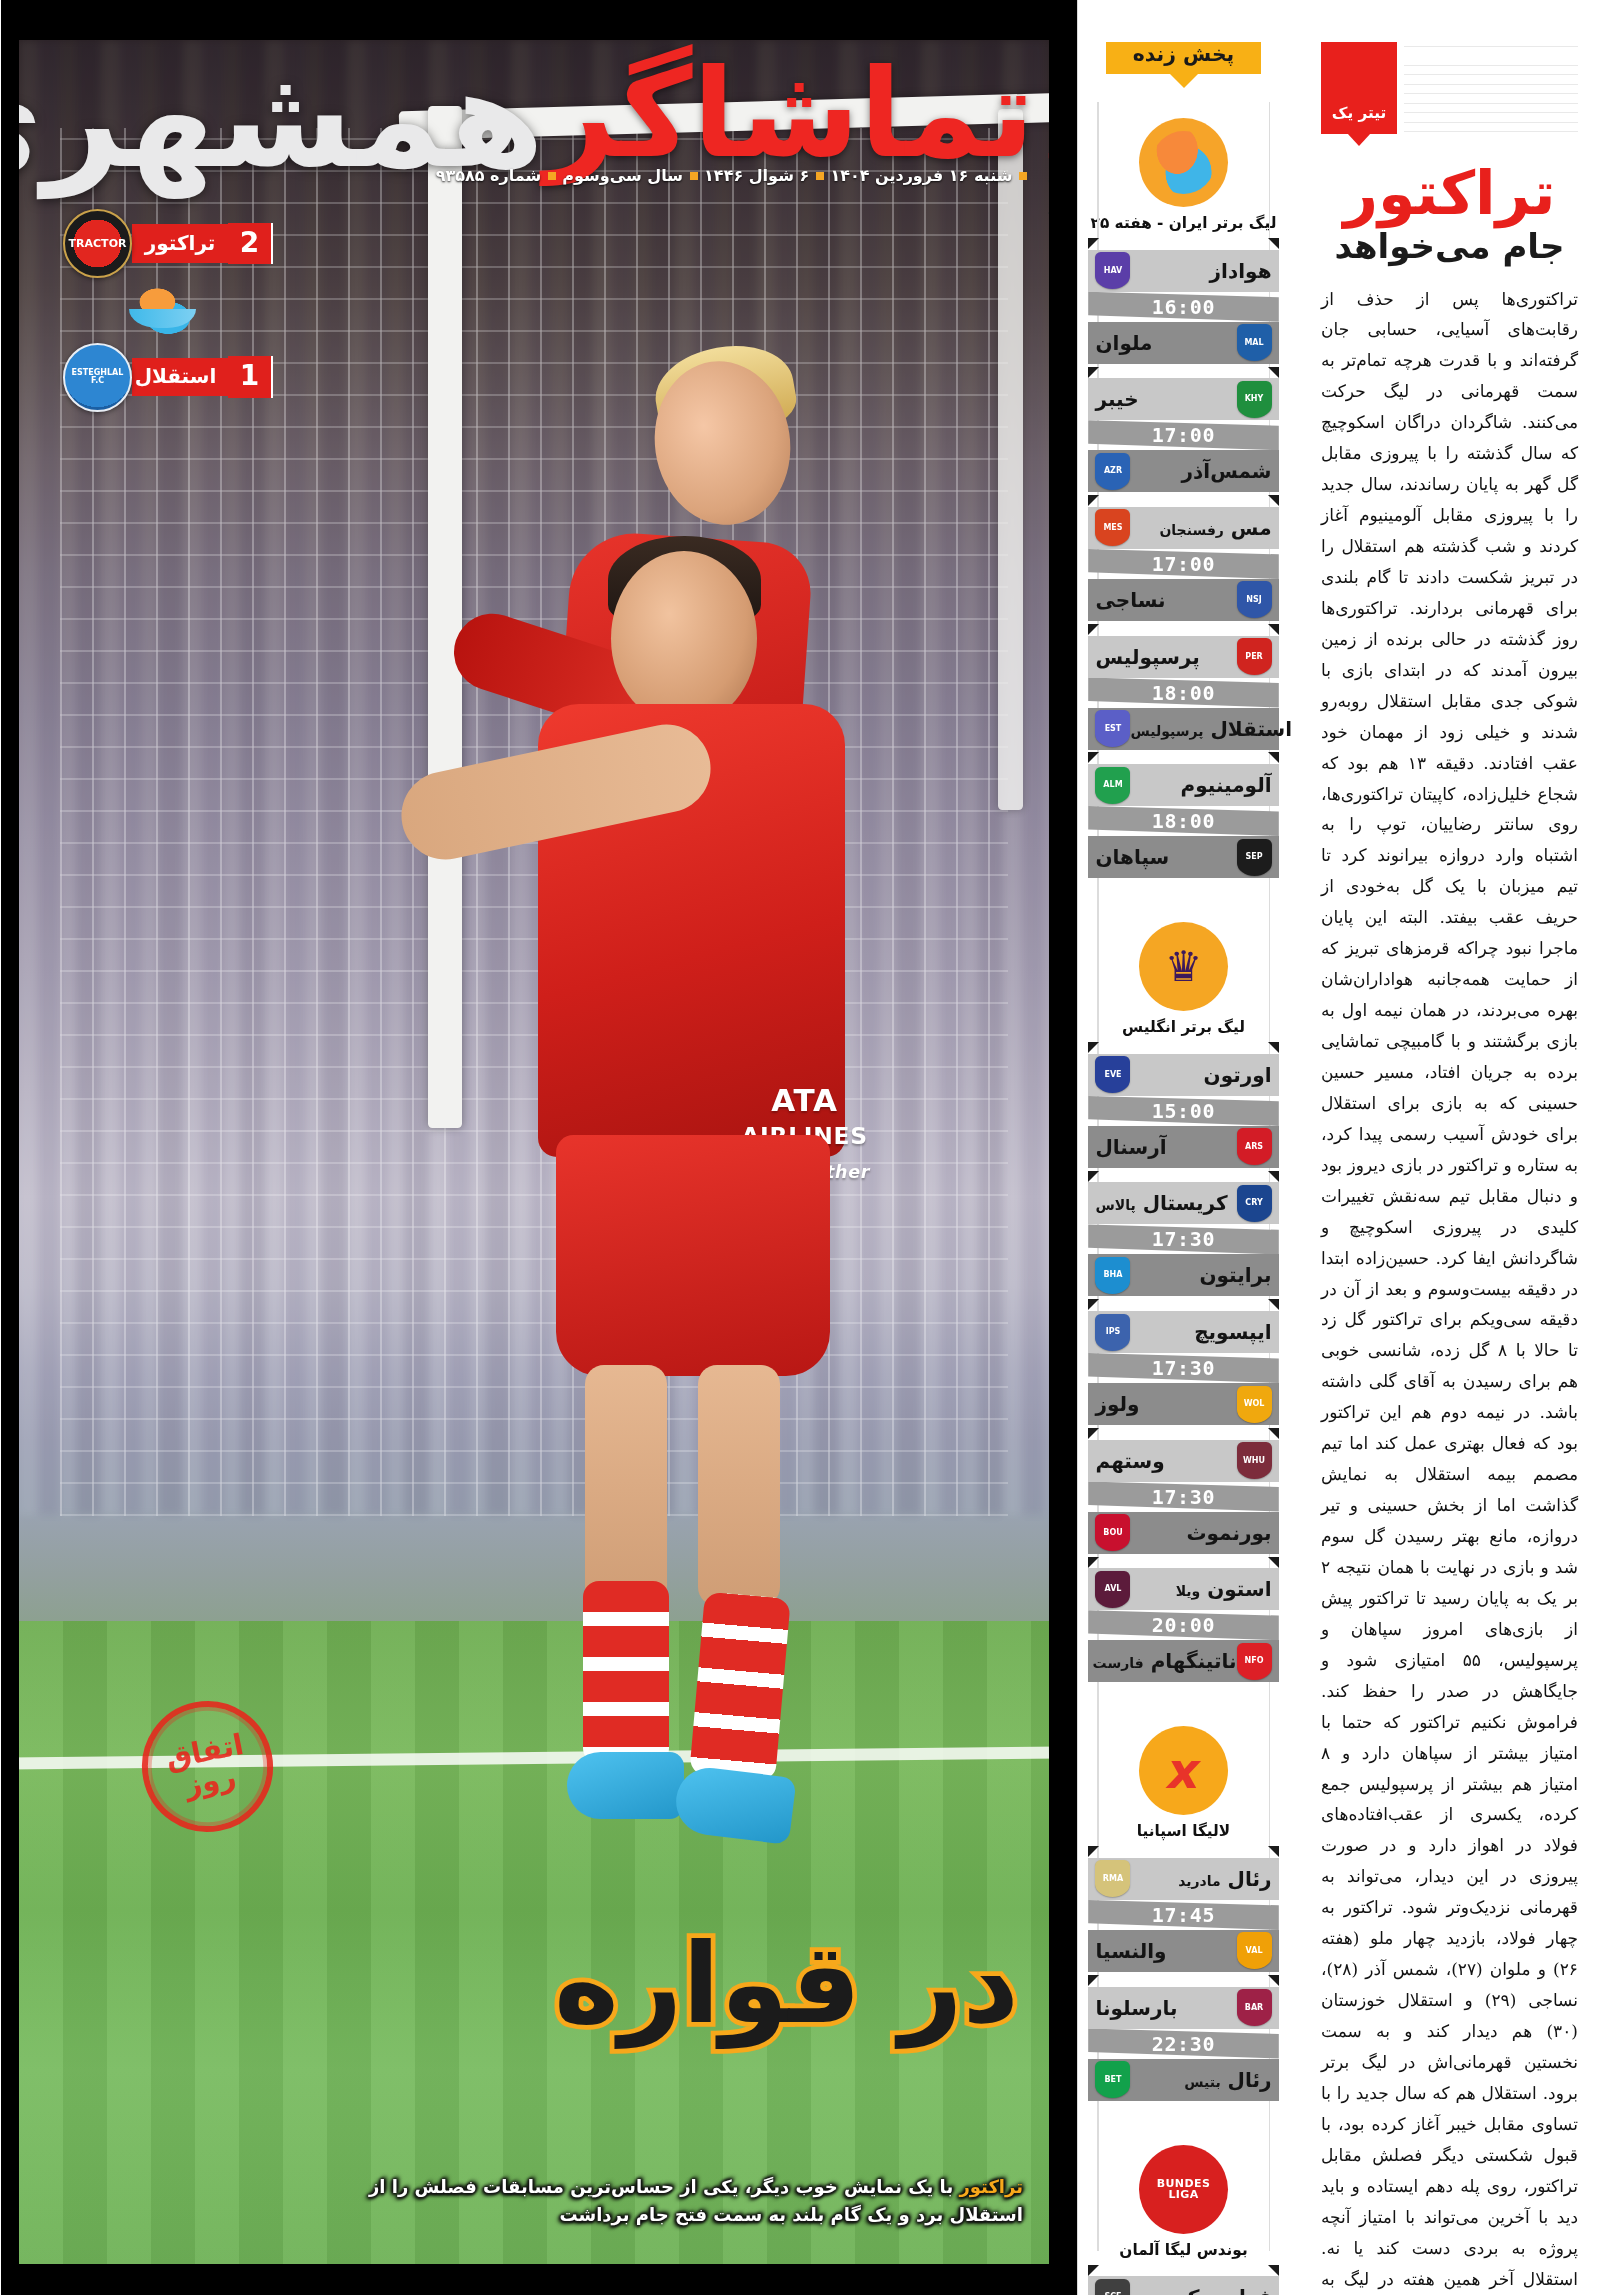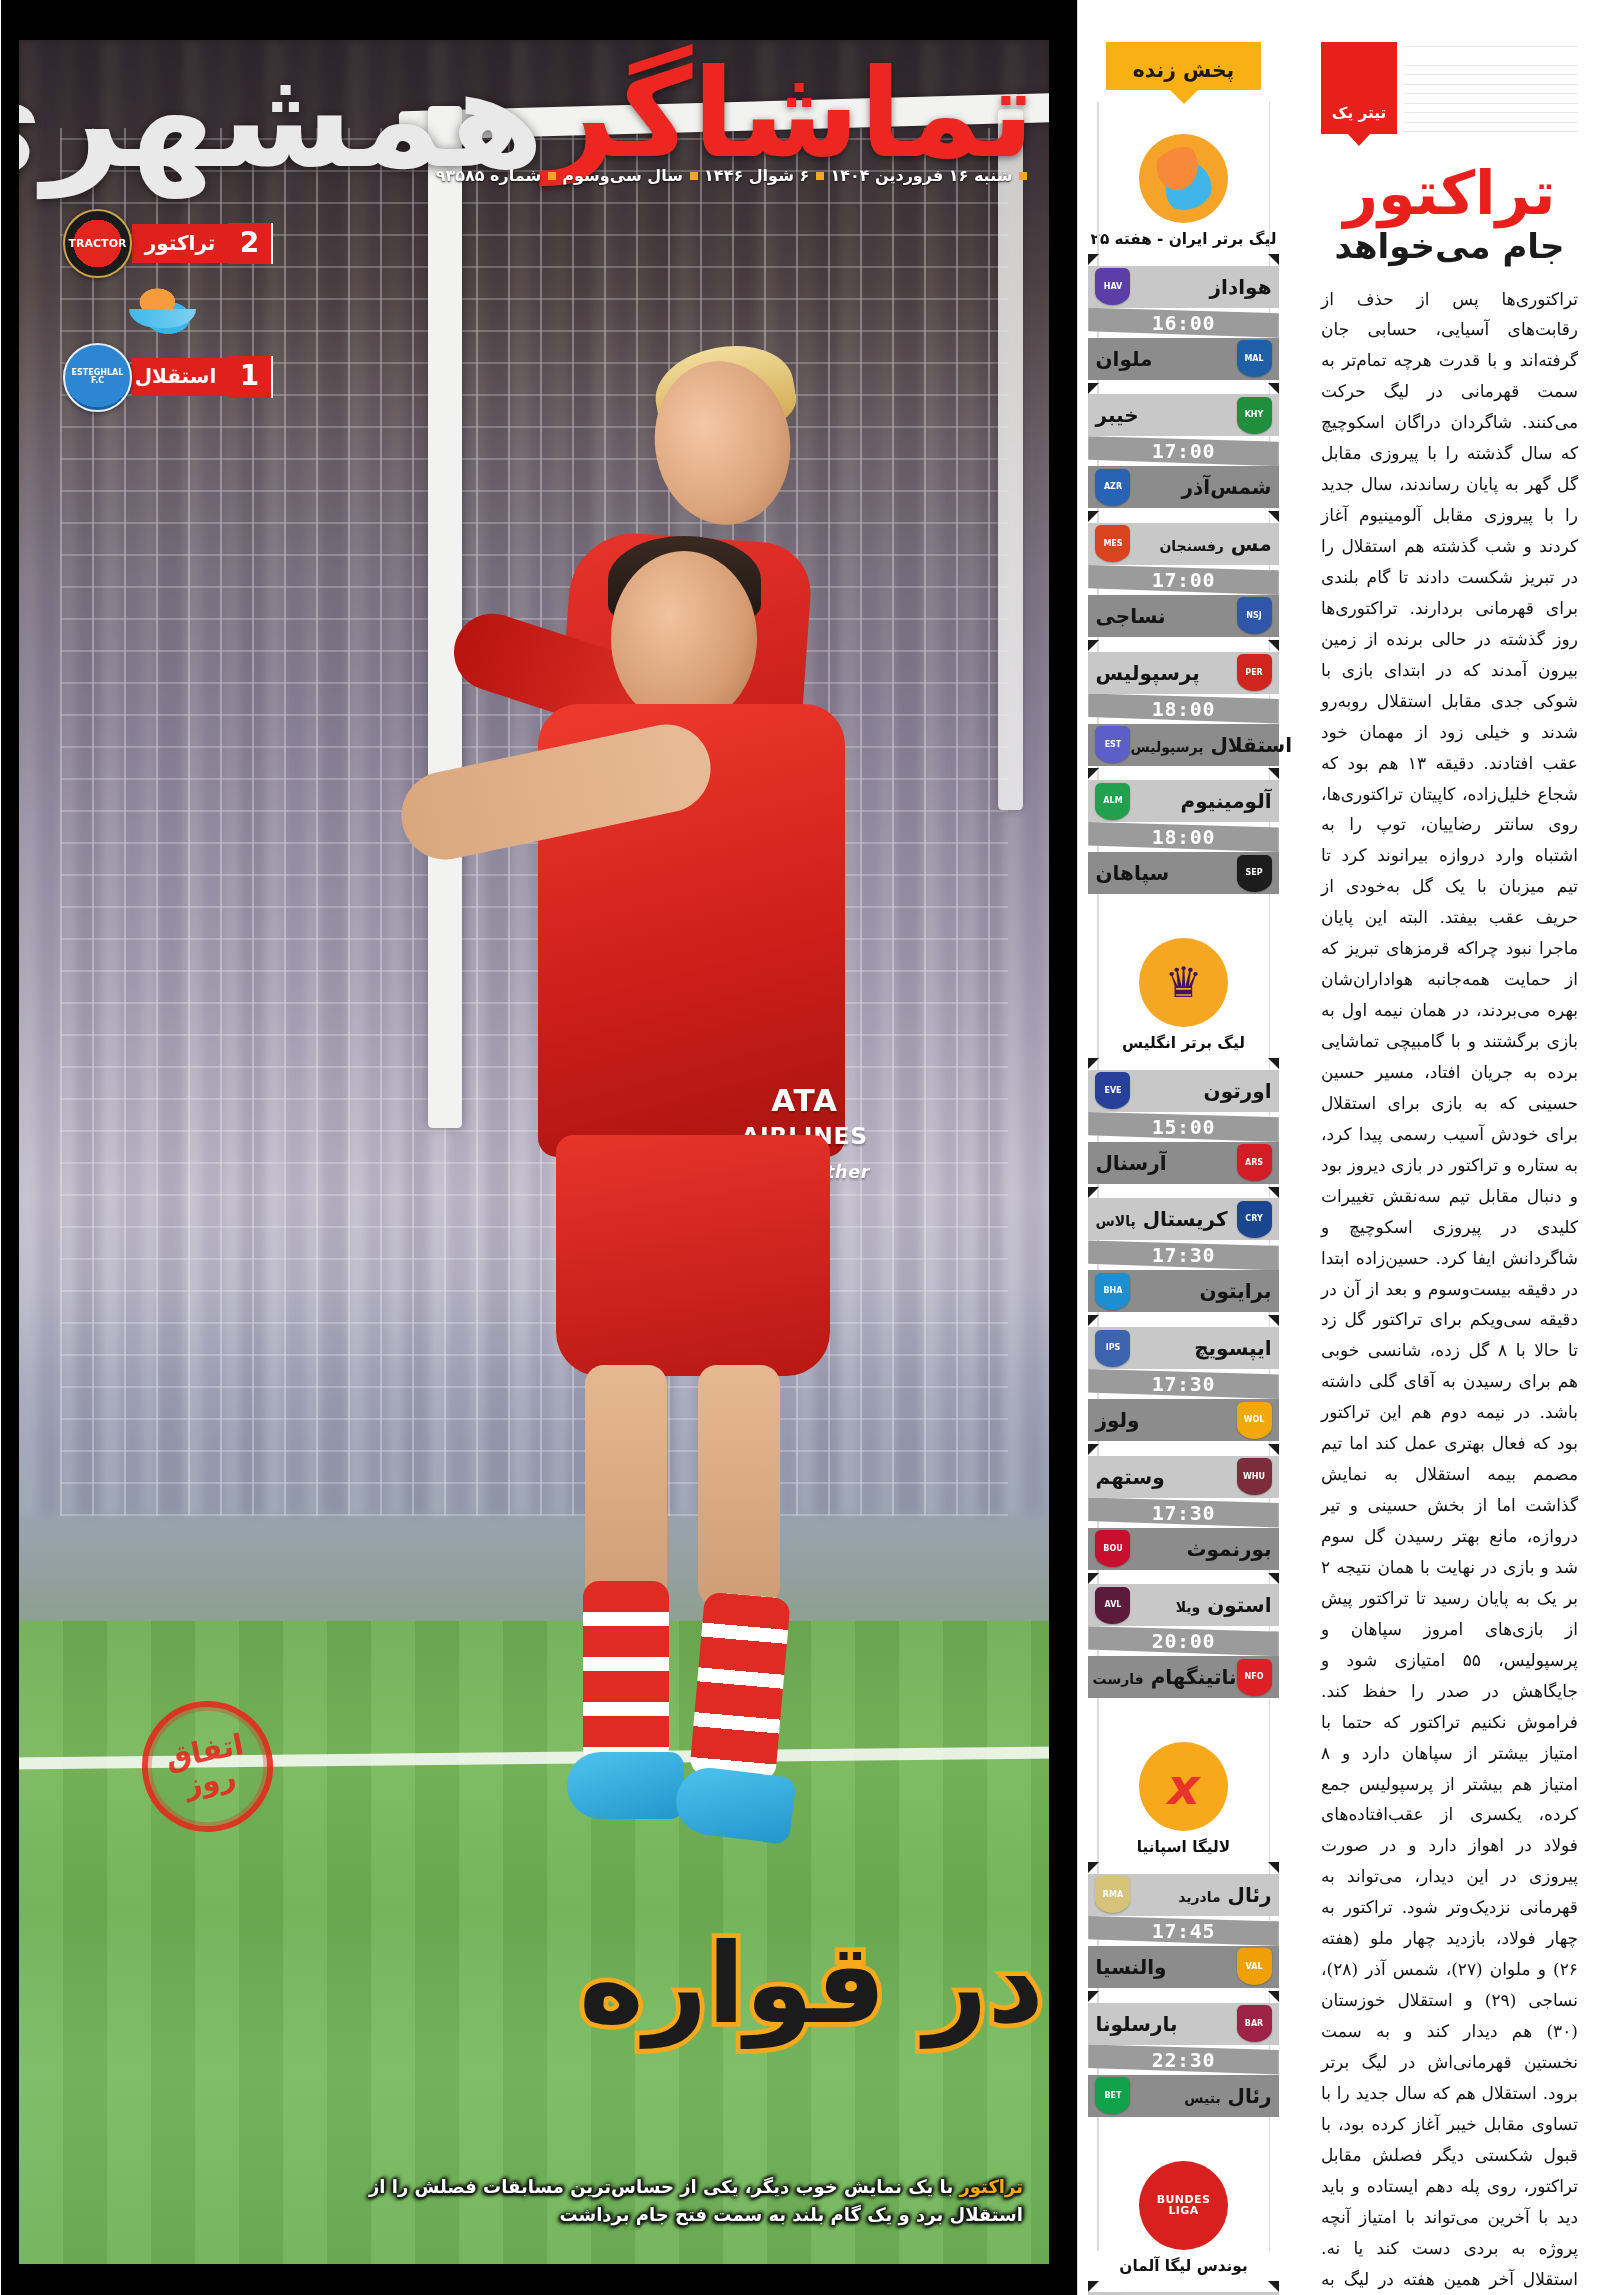--- a/index.html
+++ b/index.html
@@ -178,21 +178,21 @@
       radial-gradient(ellipse at 55% 62%, #39b5e8 0 34%, transparent 35%);
     position: relative; margin-right: 41px;
   }
   .sb-league-logo::after {
     content:""; position:absolute; left: 5.8px; bottom: 10.2px; width: 67px; height: 19px;
     background: linear-gradient(90deg,#3fb9ea,#7dd0f2); border-radius: 0 0 29px 29px/0 0 19px 19px;
   }
 
   
   .headline {
-    position: absolute; right: 5px; bottom: 234px; z-index: 40;
+    position: absolute; right: 30px; bottom: 234px; z-index: 40;
     direction: rtl; text-align: right; line-height: .84;
   }
   .hl-top {
     font-size: 110px; font-weight: 900; color: #1b1b1b;
     -webkit-text-stroke: 9.5px #f7a81b; paint-order: stroke fill;
     letter-spacing: -2.9px;
   }
   .hl-big {
     font-size: 212px; font-weight: 900; color: #ee2a22;
     -webkit-text-stroke: 13px #f7a81b; paint-order: stroke fill;
@@ -220,21 +220,21 @@
   .schedule-col {
     width: 212px; height: 2295px; background: #fff;
     padding: 42px 10.2px 14.6px 10.2px; position: relative;
     border-left: 0.7px solid #d9d9d9;
   }
   .sched-rail { position:absolute; top: 102px; bottom: 44px; left: 19px; width: 1.5px; background:#dcdcdc; }
   .sched-rail2 { position:absolute; top: 102px; bottom: 44px; right: 19px; width: 1.5px; background:#dcdcdc; }
 
   .live-tag {
     background: #f8b015; color: #1a1a1a; font-weight: 900; font-size: 20.4px;
-    text-align: center; padding: 16px 0 8px; position: relative; direction: rtl;
+    text-align: center; padding: 0 0 8px; position: relative; direction: rtl;
     width: 155px; margin: 0 auto 0;
   }
   .live-tag::after {
     content:""; position:absolute; left: 50%; bottom: -14px; transform: translateX(-50%);
     border-left: 14px solid transparent; border-right: 14px solid transparent;
     border-top: 14.6px solid #f8b015;
   }
 
   .league-block { margin-top: 25px; }
   .league-logo-wrap { display:flex; flex-direction:column; align-items:center; padding: 19px 0 5.8px; }

